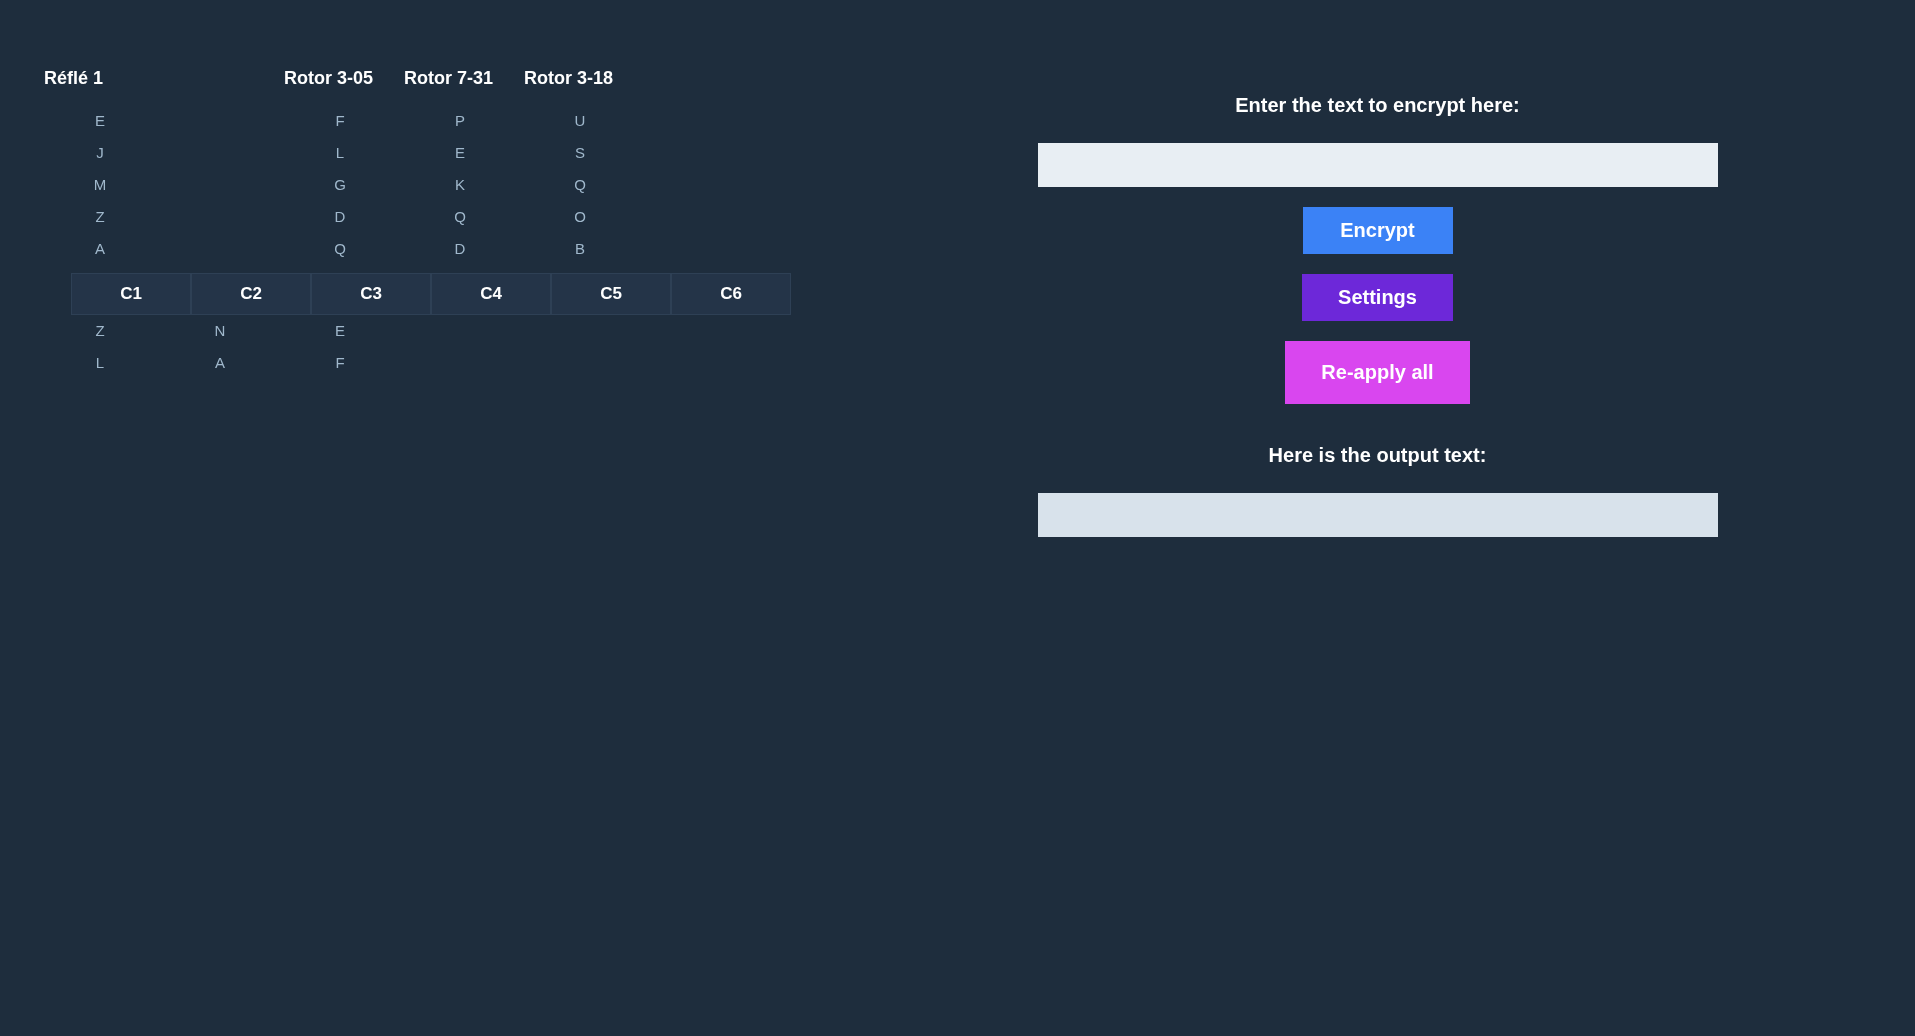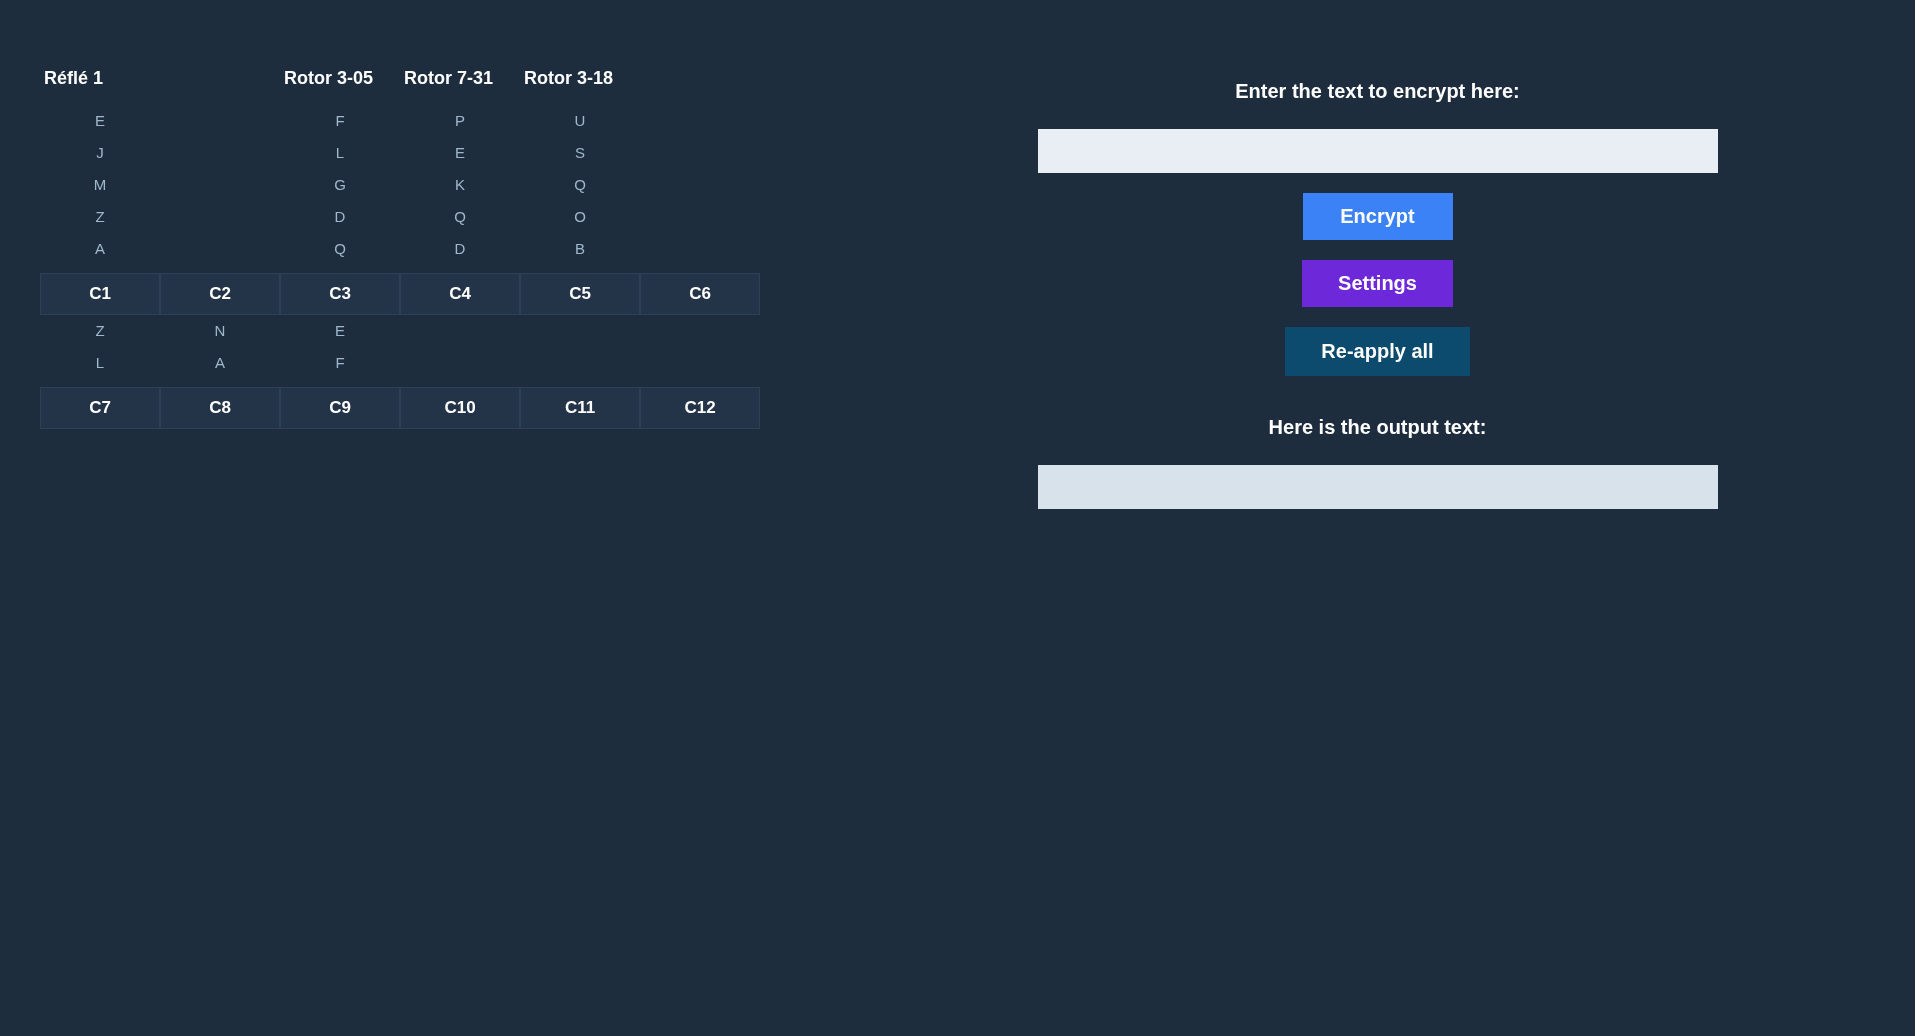--- a/index.html
+++ b/index.html
@@ -64,20 +64,21 @@
       padding-top: 20px;
       gap: 20px;
     }
 
     .section-label {
       font-size: 20px;
       font-weight: bold;
       color: #ffffff;
       text-align: center;
       margin-bottom: 6px;
+      margin-top: 14px;
     }
 
     .text-input {
       width: 680px;
       height: 44px;
       background-color: #e8eef3;
       border: none;
       outline: none;
       font-size: 16px;
       padding: 8px 12px;
@@ -100,26 +101,26 @@
       color: #ffffff;
       border: none;
       font-size: 20px;
       font-weight: bold;
       padding: 12px 36px;
       cursor: pointer;
       min-width: 150px;
     }
 
     .btn-reapply {
-      background-color: #0c4a6e;
-      color: #ffffff;
-      border: none;
-      font-size: 20px;
-      font-weight: bold;
-      padding: 13px 36px;
+      background-color: #d946ef;
+      color: #ffffff;
+      border: none;
+      font-size: 20px;
+      font-weight: bold;
+      padding: 20px 36px;
       cursor: pointer;
       min-width: 150px;
     }
 
     .output-box {
       width: 680px;
       height: 44px;
       background-color: #d8e2eb;
       border: none;
     }
@@ -171,21 +172,21 @@
       <div class="col-letter"></div>
 
       <div class="col-letter">A</div>
       <div class="col-letter"></div>
       <div class="col-letter">Q</div>
       <div class="col-letter">D</div>
       <div class="col-letter">B</div>
       <div class="col-letter"></div>
     </div>
 
-    <div style="display:grid; grid-template-columns: 120px 120px 120px 120px 120px 120px; margin-top: 8px;">
+    <div style="display:grid; grid-template-columns: 120px 120px 120px 120px 120px 120px; margin-top: 8px; margin-left: 31px;">
       <div class="col-label">C1</div>
       <div class="col-label">C2</div>
       <div class="col-label">C3</div>
       <div class="col-label">C4</div>
       <div class="col-label">C5</div>
       <div class="col-label">C6</div>
     </div>
 
     <div style="display:grid; grid-template-columns: 120px 120px 120px 120px 120px 120px;">
 
@@ -197,28 +198,20 @@
       <div class="col-letter"></div>
 
       <div class="col-letter">L</div>
       <div class="col-letter">A</div>
       <div class="col-letter">F</div>
       <div class="col-letter"></div>
       <div class="col-letter"></div>
       <div class="col-letter"></div>
     </div>
 
-    <div style="display:grid; grid-template-columns: 120px 120px 120px 120px 120px 120px; margin-top: 8px;">
-      <div class="col-label">C7</div>
-      <div class="col-label">C8</div>
-      <div class="col-label">C9</div>
-      <div class="col-label">C10</div>
-      <div class="col-label">C11</div>
-      <div class="col-label">C12</div>
-    </div>
 
   </div>
 
   <div class="right-panel">
     <div class="section-label">Enter the text to encrypt here:</div>
     <input type="text" class="text-input" placeholder="" style="">
 
     <button class="btn-encrypt">Encrypt</button>
 
     <button class="btn-settings">Settings</button>

